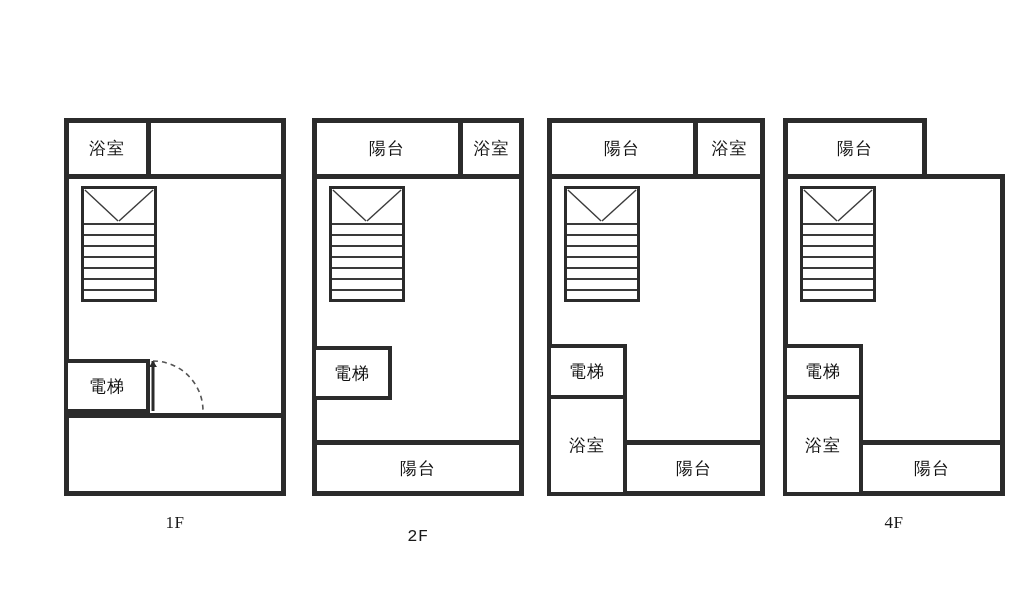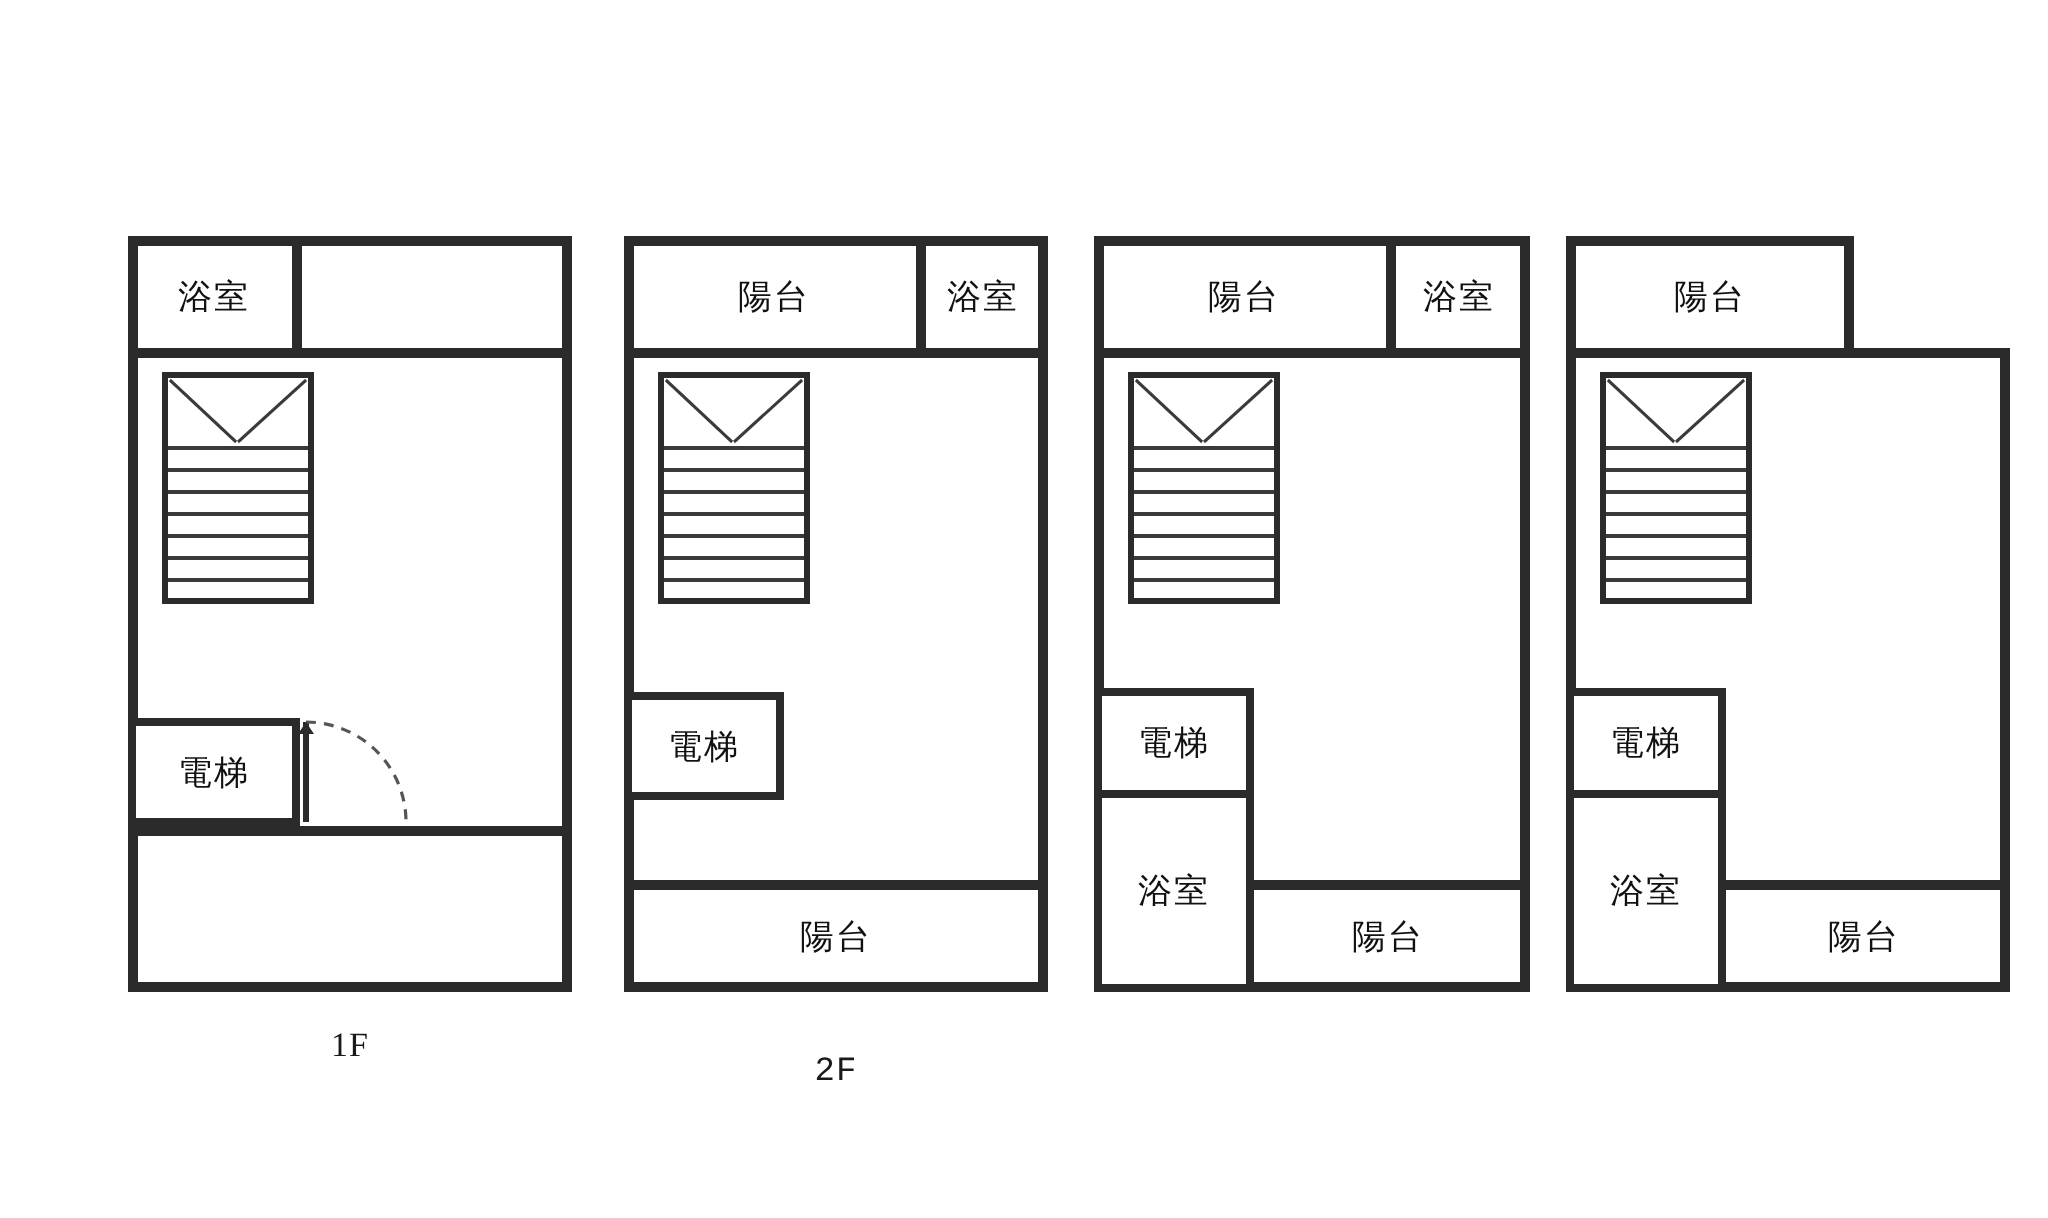--- a/index.html
+++ b/index.html
@@ -254,15 +254,16 @@
 
     <div class="room" style="left:4px; top:281px; width:76px; height:93px; border-left:none; border-top:none; border-bottom:none;">
       <span>浴室</span>
     </div>
 
     <div class="hline" style="left:76px; top:322px; width:146px; height:5px;"></div>
     <div class="label-only" style="left:80px; top:327px; width:138px; height:47px;">
       <span>陽台</span>
     </div>
 
+    <div class="floor-label" style="left:0; top:395px; width:222px;">4F</div>
   </div>
 
 </div>
 
 </body></html>

